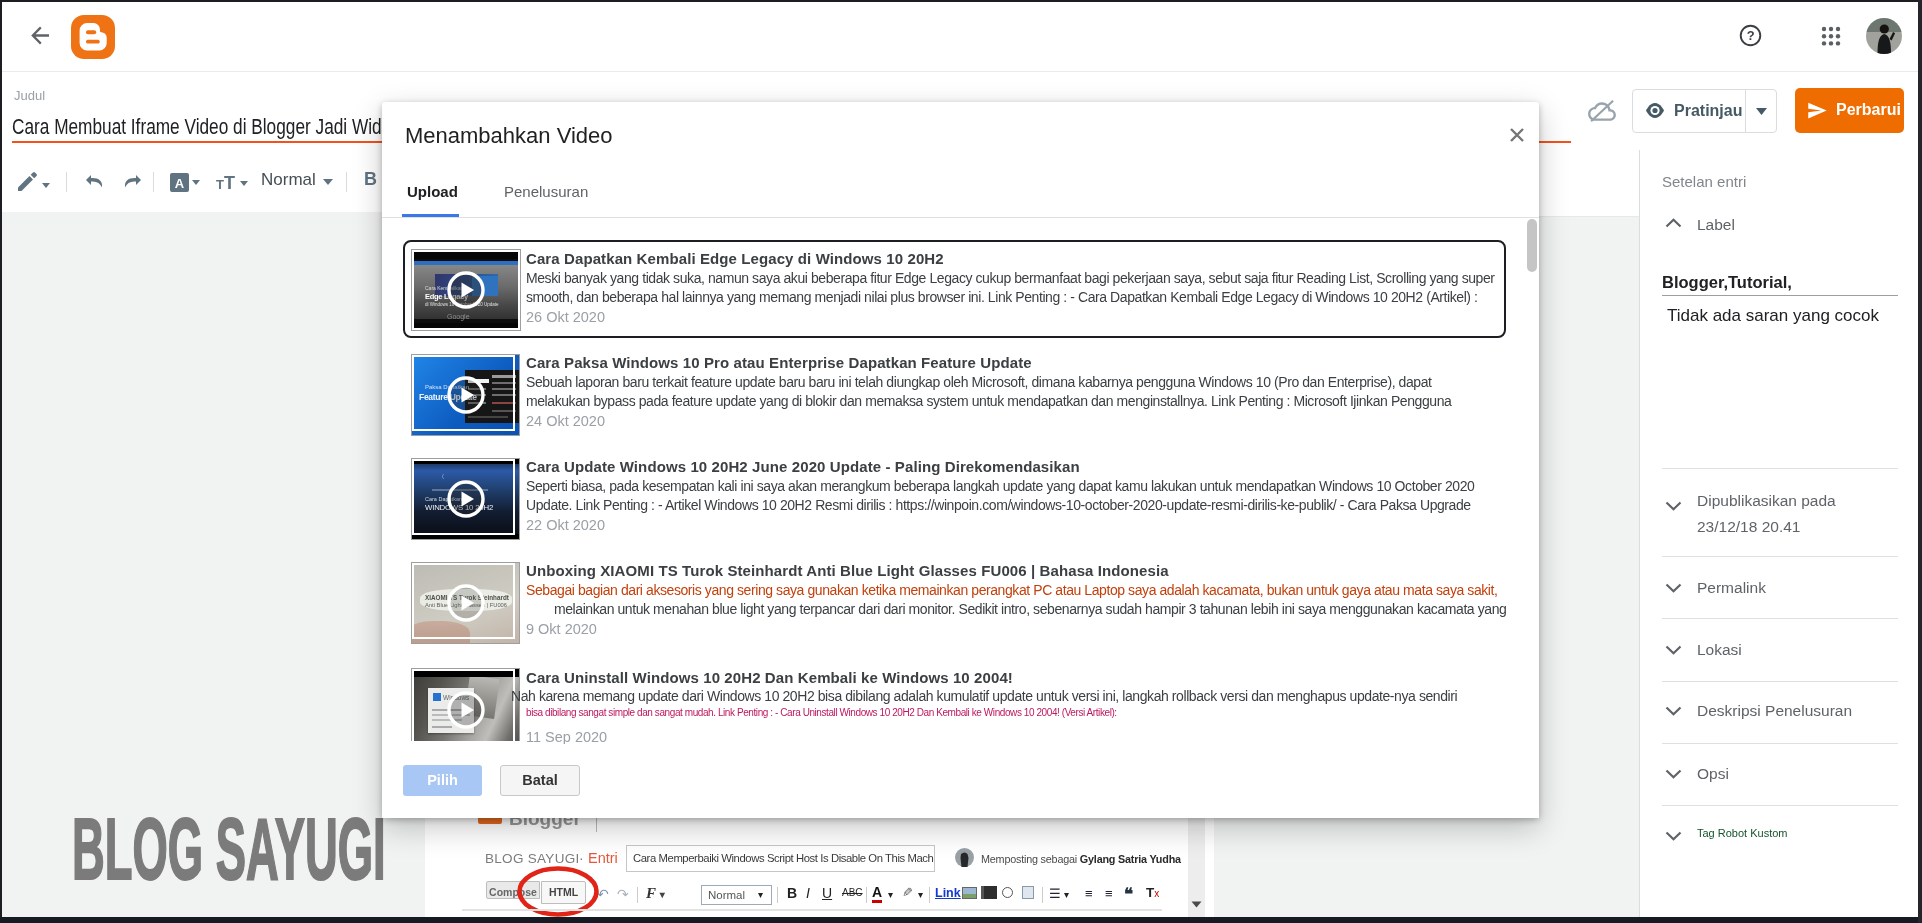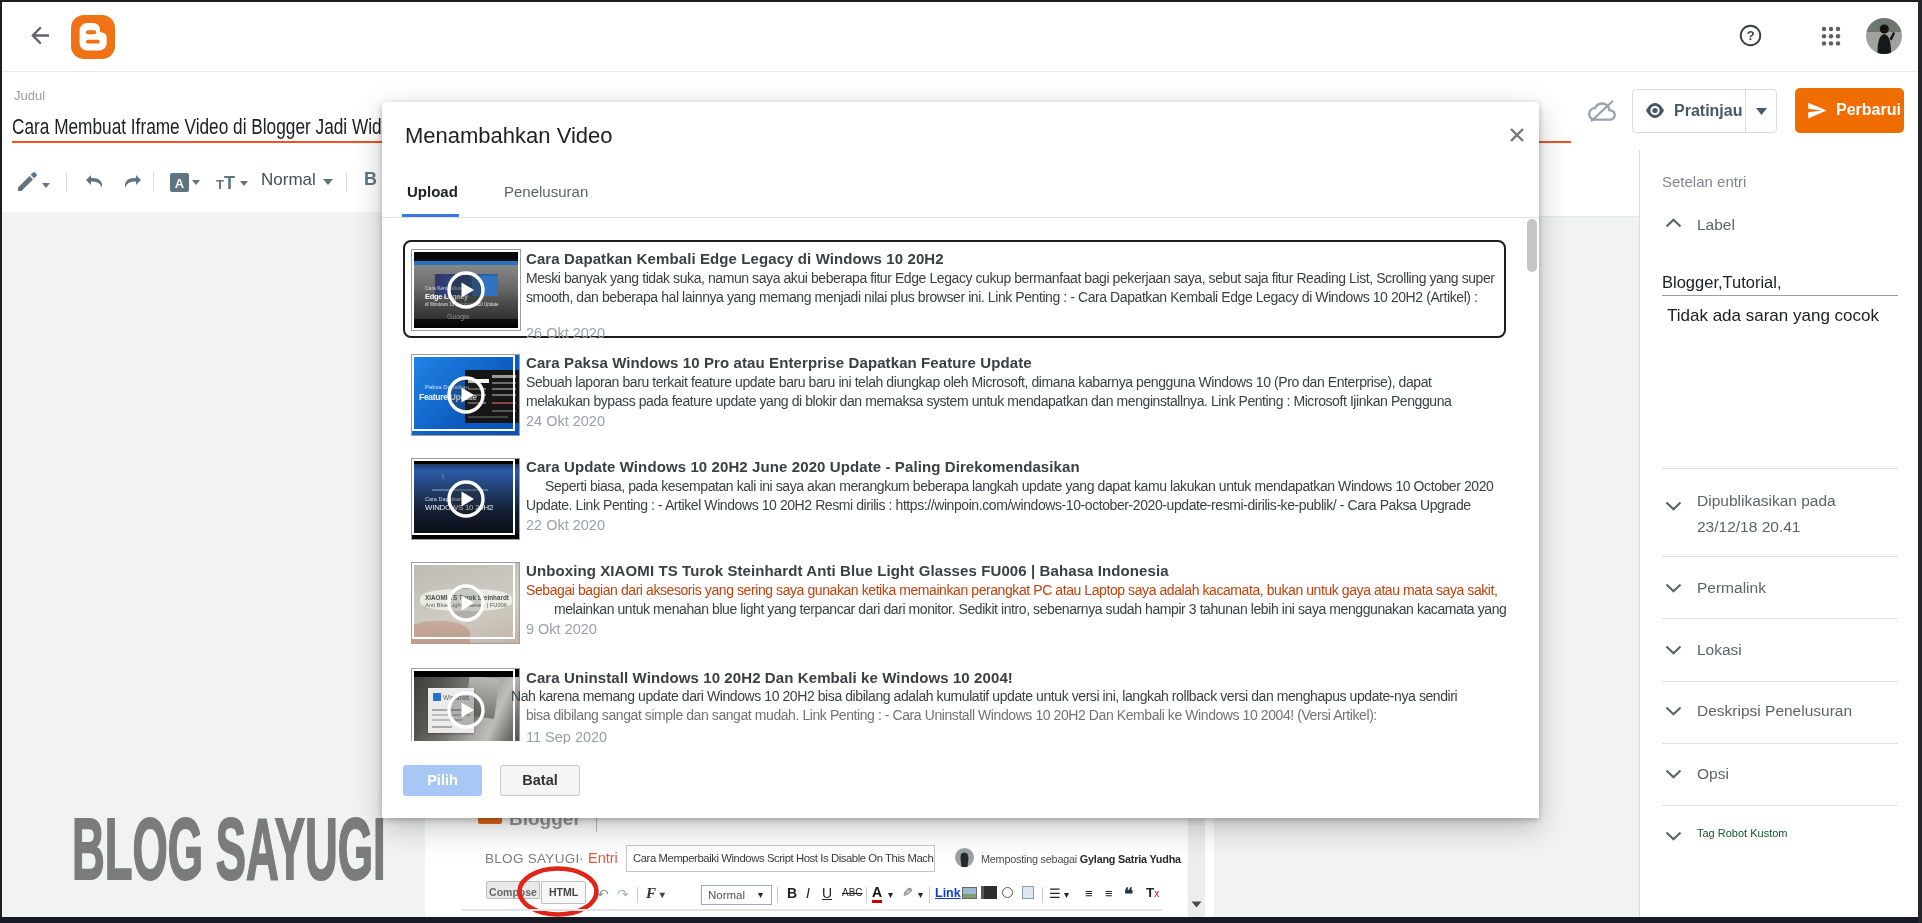--- a/index.html
+++ b/index.html
@@ -157,21 +157,21 @@
   </svg>
 <div class="abs" style="left:1205px;top:818px;width:9px;height:101px;background:#fff;"></div>
 
 <div class="abs" style="left:1640px;top:150px;width:278px;height:769px;background:#fff;"></div>
 <div class="abs" style="left:1639px;top:150px;width:1px;height:769px;background:#dadce0;"></div>
 <div class="abs" style="left:1662px;top:173px;font-size:15px;color:#80868b;">Setelan entri</div>
 <svg class="abs" style="left:1665px;top:218px;" width="17" height="10" viewBox="0 0 17 10">
     <path d="M1.5 8.5 L8.5 1.8 15.5 8.5" fill="none" stroke="#5f6368" stroke-width="2.2"></path>
   </svg>
 <div class="abs" style="left:1697px;top:216px;font-size:15.5px;color:#5f6368;">Label</div>
-<div class="abs" style="left:1662px;top:273px;font-size:16.5px;color:#202124;">Blogger,Tutorial,</div>
+<div class="abs" style="left:1662px;top:273px;font-size:16.5px;color:#202124;font-weight:bold;">Blogger,Tutorial,</div>
 <div class="abs" style="left:1662px;top:295px;width:236px;height:1px;background:#9e9e9e;"></div>
 <div class="abs" style="left:1667px;top:306px;font-size:17px;color:#202124;">Tidak ada saran yang cocok</div>
 <div class="abs" style="left:1662px;top:468px;width:236px;height:1px;background:#e0e0e0;"></div>
 <svg class="abs" style="left:1665px;top:501px;" width="17" height="10" viewBox="0 0 17 10">
     <path d="M1.5 1.5 L8.5 8.2 15.5 1.5" fill="none" stroke="#5f6368" stroke-width="2.2"></path>
   </svg>
 <div class="abs" style="left:1697px;top:488px;font-size:15.5px;color:#5f6368;line-height:25.5px;">Dipublikasikan pada<br>23/12/18 20.41</div>
 <div class="abs" style="left:1662px;top:556px;width:236px;height:1px;background:#e0e0e0;"></div>
 <svg class="abs" style="left:1665px;top:583px;" width="17" height="10" viewBox="0 0 17 10">
     <path d="M1.5 1.5 L8.5 8.2 15.5 1.5" fill="none" stroke="#5f6368" stroke-width="2.2"></path>
@@ -245,21 +245,21 @@
   <div class="abs" style="left:33px;top:61px;font-size:7px;color:#8e8e8e;">Google</div>
   <div class="abs" style="left:0;top:71px;width:104px;height:5px;background:#060606;"></div>
 </div>
 <svg class="abs" style="left:447px;top:271px;" width="38" height="38" viewBox="0 0 38 38">
   <circle cx="19" cy="19" r="17" fill="rgba(40,40,40,0.45)" stroke="#fff" stroke-width="3.4"></circle>
   <path d="M14.5 11.5 L27 19 14.5 26.5z" fill="#fff"></path>
 </svg>
 <div class="abs" style="left:526px;top:250px;font-size:15px;font-weight:bold;color:#3c4043;letter-spacing:0.1px;">Cara Dapatkan Kembali Edge Legacy di Windows 10 20H2</div>
 <div class="abs" style="left:526px;top:269.5px;font-size:14px;letter-spacing:-0.42px;color:#3c4043;white-space:nowrap;">Meski banyak yang tidak suka, namun saya akui beberapa fitur Edge Legacy cukup bermanfaat bagi pekerjaan saya, sebut saja fitur Reading List, Scrolling yang super</div>
 <div class="abs" style="left:526px;top:288.8px;font-size:14px;letter-spacing:-0.42px;color:#3c4043;white-space:nowrap;">smooth, dan beberapa hal lainnya yang memang menjadi nilai plus browser ini. Link Penting : - Cara Dapatkan Kembali Edge Legacy di Windows 10 20H2 (Artikel) :</div>
-<div class="abs" style="left:526px;top:309px;font-size:14.5px;color:#9aa0a6;margin-top:16px;">26 Okt 2020</div>
+<div class="abs" style="left:526px;top:309px;font-size:14.5px;color:#9aa0a6;">26 Okt 2020</div>
 
 <div class="abs" style="left:411px;top:354px;width:109px;height:82px;background:linear-gradient(135deg,#2186e8 0%,#0d5bbf 60%,#0a52b4 100%);border:1px solid #9e9e9e;">
   <div class="abs" style="left:53px;top:15px;width:54px;height:53px;background:#161616;"></div>
   <div class="abs" style="left:56px;top:24px;width:21px;height:4px;background:#f2f2f2;"></div>
   <div class="abs" style="left:80px;top:20px;width:24px;height:3px;background:#9a9a9a;"></div>
   <div class="abs" style="left:80px;top:27px;width:24px;height:2px;background:#6e6e6e;"></div>
   <div class="abs" style="left:80px;top:33px;width:24px;height:2px;background:#6e6e6e;"></div>
   <div class="abs" style="left:80px;top:39px;width:24px;height:2px;background:#6e6e6e;"></div>
   <div class="abs" style="left:56px;top:33px;width:18px;height:2px;background:#707070;"></div>
   <div class="abs" style="left:56px;top:39px;width:18px;height:2px;background:#707070;"></div>
@@ -287,21 +287,21 @@
   <div class="abs" style="left:30px;top:14px;font-size:6px;color:#9fb4cb;">(</div>
   <div class="abs" style="left:20px;top:30px;width:56px;height:1.5px;background:rgba(180,200,220,0.4);"></div>
   <div class="abs" style="left:0;top:75px;width:107px;height:5px;background:#000;"></div>
   <div class="abs" style="left:0;top:0;width:103px;height:76px;border:2px solid #fff;"></div>
 </div>
 <svg class="abs" style="left:447px;top:480px;" width="38" height="38" viewBox="0 0 38 38">
   <circle cx="19" cy="19" r="17" fill="rgba(40,40,40,0.3)" stroke="#fff" stroke-width="3.4"></circle>
   <path d="M14.5 11.5 L27 19 14.5 26.5z" fill="#fff"></path>
 </svg>
 <div class="abs" style="left:526px;top:458px;font-size:15px;font-weight:bold;color:#3c4043;letter-spacing:0.1px;">Cara Update Windows 10 20H2 June 2020 Update - Paling Direkomendasikan</div>
-<div class="abs" style="left:526px;top:477.5px;font-size:14px;letter-spacing:-0.42px;color:#3c4043;white-space:nowrap;margin-left:19px;">Seperti biasa, pada kesempatan kali ini saya akan merangkum beberapa langkah update yang dapat kamu lakukan untuk mendapatkan Windows 10 October 2020</div>
+<div class="abs" style="left:526px;top:477.5px;font-size:14px;letter-spacing:-0.42px;color:#3c4043;white-space:nowrap;">Seperti biasa, pada kesempatan kali ini saya akan merangkum beberapa langkah update yang dapat kamu lakukan untuk mendapatkan Windows 10 October 2020</div>
 <div class="abs" style="left:526px;top:496.8px;font-size:14px;letter-spacing:-0.42px;color:#3c4043;white-space:nowrap;">Update. Link Penting : - Artikel Windows 10 20H2 Resmi dirilis : https://winpoin.com/windows-10-october-2020-update-resmi-dirilis-ke-publik/ - Cara Paksa Upgrade</div>
 <div class="abs" style="left:526px;top:517px;font-size:14.5px;color:#9aa0a6;">22 Okt 2020</div>
 
 <div class="abs" style="left:411px;top:562px;width:109px;height:82px;background:linear-gradient(160deg,#bdbcb4 0%,#c8c6bd 40%,#cfccc3 60%,#c2b4a8 100%);border:1px solid #9e9e9e;overflow:hidden;">
   <div class="abs" style="left:8px;top:26px;width:92px;height:22px;background:rgba(240,242,235,0.85);border-radius:40%;"></div>
   <div class="abs" style="left:13px;top:31px;font-size:6.3px;font-weight:bold;color:#4a4f4a;">XIAOMI TS Turok Steinhardt</div>
   <div class="abs" style="left:13px;top:39px;font-size:5.8px;color:#5a605a;">Anti Blue Light Glasses | FU006</div>
   <div class="abs" style="left:-4px;top:58px;width:62px;height:26px;background:linear-gradient(180deg,rgba(198,166,150,0.85),rgba(186,152,136,0.95));border-radius:40% 45% 0 0;"></div>
   <div class="abs" style="left:0;top:0;width:103px;height:76px;border:2px solid #fff;"></div>
 </div>
@@ -326,21 +326,21 @@
   <div class="abs" style="left:20px;top:50px;width:30px;height:2px;background:#bbb;"></div>
   <div class="abs" style="left:20px;top:57px;width:20px;height:2px;background:#aaa;"></div>
   <div class="abs" style="left:0;top:0;width:103px;height:78px;border:2px solid #fff;"></div>
 </div>
 <svg class="abs" style="left:447px;top:691px;" width="38" height="38" viewBox="0 0 38 38">
   <circle cx="19" cy="19" r="17" fill="rgba(40,40,40,0.3)" stroke="#fff" stroke-width="3.4"></circle>
   <path d="M14.5 11.5 L27 19 14.5 26.5z" fill="#fff"></path>
 </svg>
 <div class="abs" style="left:526px;top:669px;font-size:15px;font-weight:bold;color:#3c4043;letter-spacing:0.1px;">Cara Uninstall Windows 10 20H2 Dan Kembali ke Windows 10 2004!</div>
 <div class="abs" style="left:511px;top:688px;font-size:14px;letter-spacing:-0.42px;color:#3c4043;white-space:nowrap;">Nah karena memang update dari Windows 10 20H2 bisa dibilang adalah kumulatif update untuk versi ini, langkah rollback versi dan menghapus update-nya sendiri</div>
-<div class="abs" style="left:526px;top:707.3px;font-size:14px;letter-spacing:-0.42px;color:#737373;white-space:nowrap;">bisa dibilang sangat simple dan sangat mudah. Link Penting : - Cara Uninstall Windows 10 20H2 Dan Kembali ke Windows 10 2004! (Versi Artikel):</div>
+<div class="abs" style="left:526px;top:707.3px;font-size:10px;letter-spacing:-0.42px;color:#be185d;white-space:nowrap;">bisa dibilang sangat simple dan sangat mudah. Link Penting : - Cara Uninstall Windows 10 20H2 Dan Kembali ke Windows 10 2004! (Versi Artikel):</div>
 <div class="abs" style="left:526px;top:728.5px;font-size:14.5px;color:#9aa0a6;">11 Sep 2020</div>
 
 <div class="abs" style="left:1527px;top:219px;width:10px;height:53px;background:#c5c5c5;border-radius:5px;"></div>
 
 <div class="abs" style="left:382px;top:744px;width:1157px;height:74px;background:#fff;"></div>
 <div class="abs" style="left:403px;top:765px;width:79px;height:31px;background:#a9c7f4;border-radius:3px;font-size:14.5px;font-weight:bold;color:#fff;text-align:center;line-height:31px;">Pilih</div>
 <div class="abs" style="left:500px;top:765px;width:80px;height:31px;background:#f5f5f5;border:1px solid #c8c8c8;border-radius:3px;font-size:14.5px;font-weight:bold;color:#333;text-align:center;line-height:29px;">Batal</div>
 
 <div class="abs" style="left:0;top:0;width:1922px;height:2px;background:#1c1e22;"></div>
 <div class="abs" style="left:0;top:0;width:2px;height:923px;background:#1c1e22;"></div>

